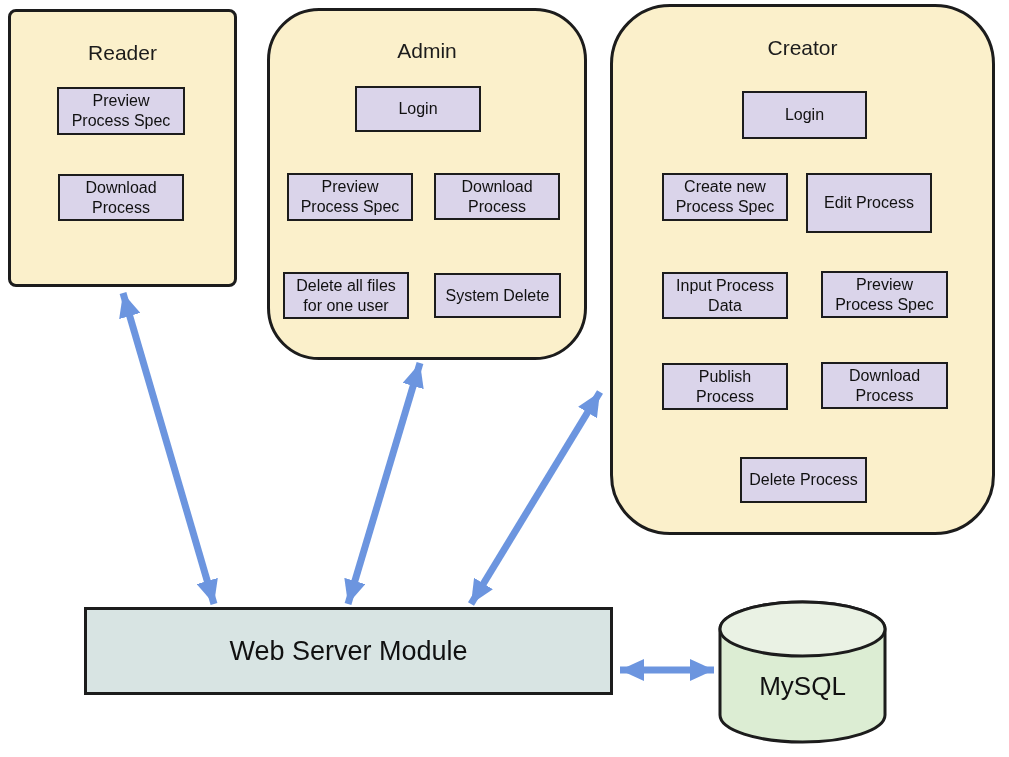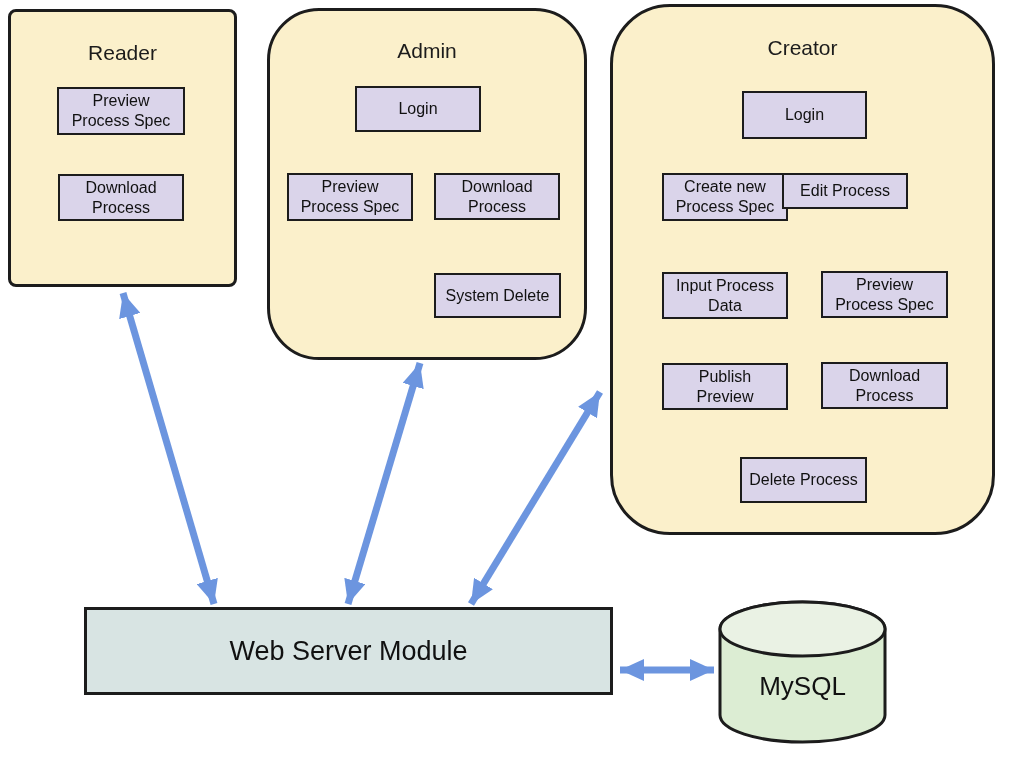--- a/index.html
+++ b/index.html
@@ -78,35 +78,37 @@
 Process</div>
 
   <div class="panel" style="left:267px;top:8px;width:320px;height:352px;border-radius:52px;padding-left:23px;">
     <div class="panel-title" style="top:28px;">Admin</div>
   </div>
   <div class="action" style="left:355px;top:86px;width:126px;height:46px;">Login</div>
   <div class="action" style="left:287px;top:173px;width:126px;height:48px;">Preview
 Process Spec</div>
   <div class="action" style="left:434px;top:173px;width:126px;height:47px;">Download
 Process</div>
+  <div class="action" style="left:283px;top:272px;width:126px;height:47px;">Delete all files
+for one user</div>
   <div class="action" style="left:434px;top:273px;width:127px;height:45px;">System Delete</div>
 
   <div class="panel" style="left:610px;top:4px;width:385px;height:531px;border-radius:60px;">
     <div class="panel-title" style="top:29px;">Creator</div>
   </div>
   <div class="action" style="left:742px;top:91px;width:125px;height:48px;">Login</div>
   <div class="action" style="left:662px;top:173px;width:126px;height:48px;">Create new
 Process Spec</div>
-  <div class="action" style="left:782px;top:173px;width:126px;height:36px;">Edit Process</div>
+  <div class="action" style="left:806px;top:173px;width:126px;height:60px;">Edit Process</div>
   <div class="action" style="left:662px;top:272px;width:126px;height:47px;">Input Process
 Data</div>
   <div class="action" style="left:821px;top:271px;width:127px;height:47px;">Preview
 Process Spec</div>
   <div class="action" style="left:662px;top:363px;width:126px;height:47px;">Publish
-Preview</div>
+Process</div>
   <div class="action" style="left:821px;top:362px;width:127px;height:47px;">Download
 Process</div>
   <div class="action" style="left:740px;top:457px;width:127px;height:46px;">Delete Process</div>
 
   <div id="server-box">
     <span>Web Server Module</span>
   </div>
 
   <div id="db">
     <svg width="173" height="147" viewBox="0 0 173 147">

